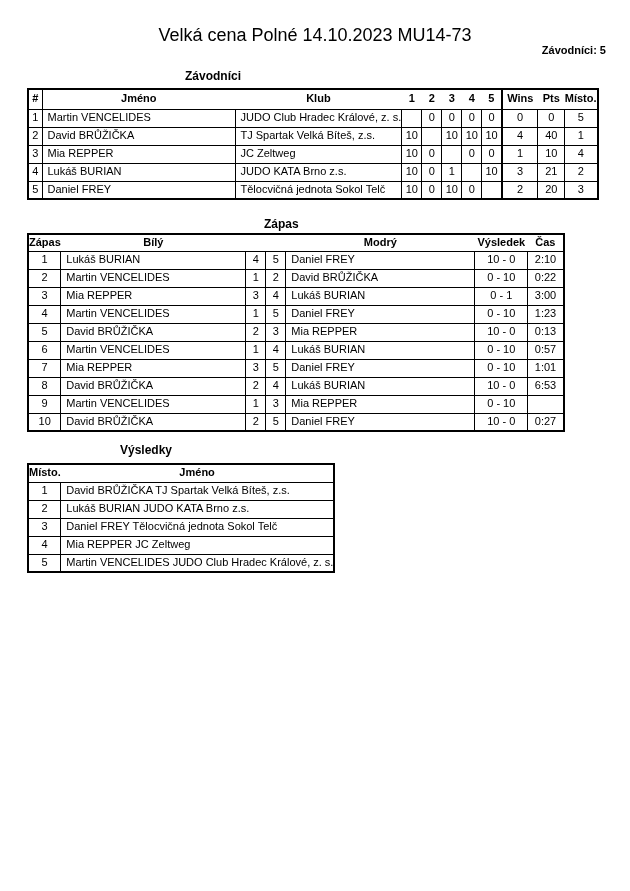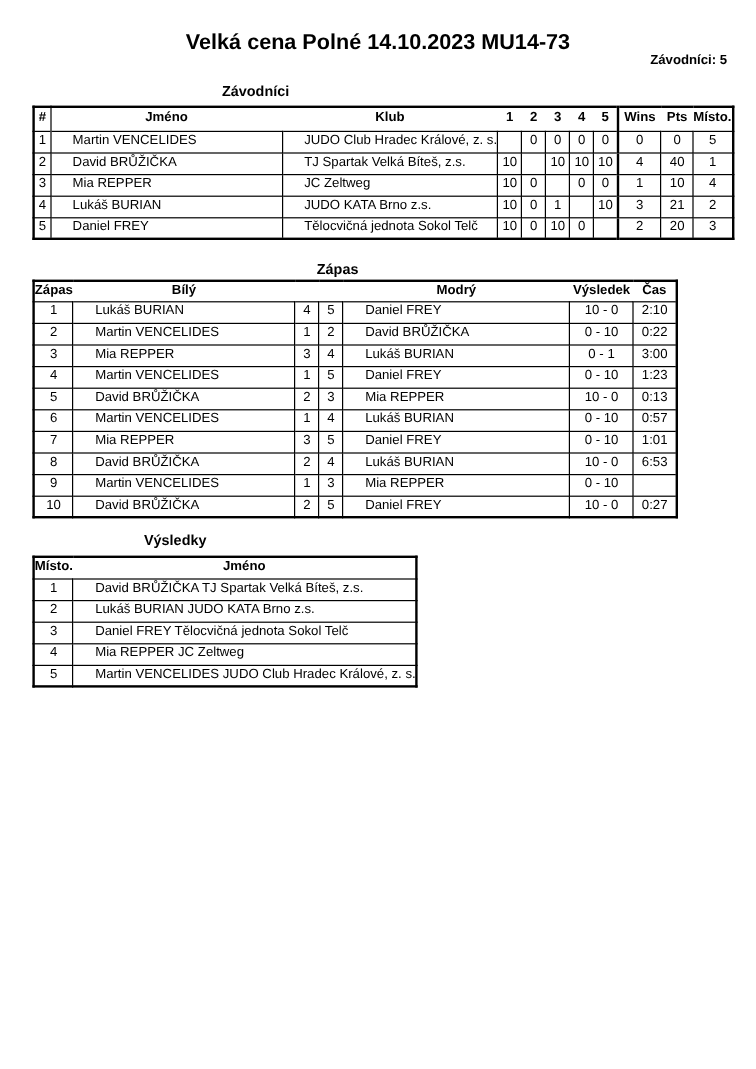--- a/index.html
+++ b/index.html
@@ -1,31 +1,31 @@
 <!DOCTYPE html>
 <html><head>
 <meta charset="utf-8">
 <style>
   html,body{margin:0;padding:0;}
   body{
     width:630px;height:891px;background:#fff;color:#000;
     font-family:"Liberation Sans", sans-serif;position:relative;overflow:hidden;
   }
   .abs{position:absolute;}
-  .page-title{left:0;top:25px;width:630px;text-align:center;font-size:18px;font-weight:bold;}
+  .page-title{left:0;top:25px;width:630px;text-align:center;font-size:18px;font-weight:normal;}
   .competitors-count{top:44px;right:24px;font-size:11px;font-weight:bold;}
   .section-title{font-size:12px;font-weight:bold;white-space:nowrap;}
   #zavodnici-title{left:185px;top:69px;}
   #zapas-title{left:264px;top:217px;}
   #vysledky-title{left:120px;top:443px;text-align:right;}
 
   table{border-collapse:collapse;table-layout:fixed;border:2px solid #000;}
   td{padding:0;font-size:11px;line-height:1.05;vertical-align:middle;overflow:visible;}
   td.c{text-align:center;}
-  td.l{text-align:left;padding-left:18px;}
+  td.l{text-align:left;padding-left:5px;}
   .ovl{position:relative;z-index:2;white-space:nowrap;display:inline-block;}
   tr.data td{border:1px solid #000;}
   tr.hdr td{border:none;font-weight:bold;}
   tr.hdr td.hc{text-align:center;}
   td.nowrap{white-space:nowrap;margin-left:24px;}
 
   
   #t-zavodnici{left:27px;top:88px;}
   #t-zavodnici tr.hdr{height:20px;}
   #t-zavodnici tr.data{height:18px;}

